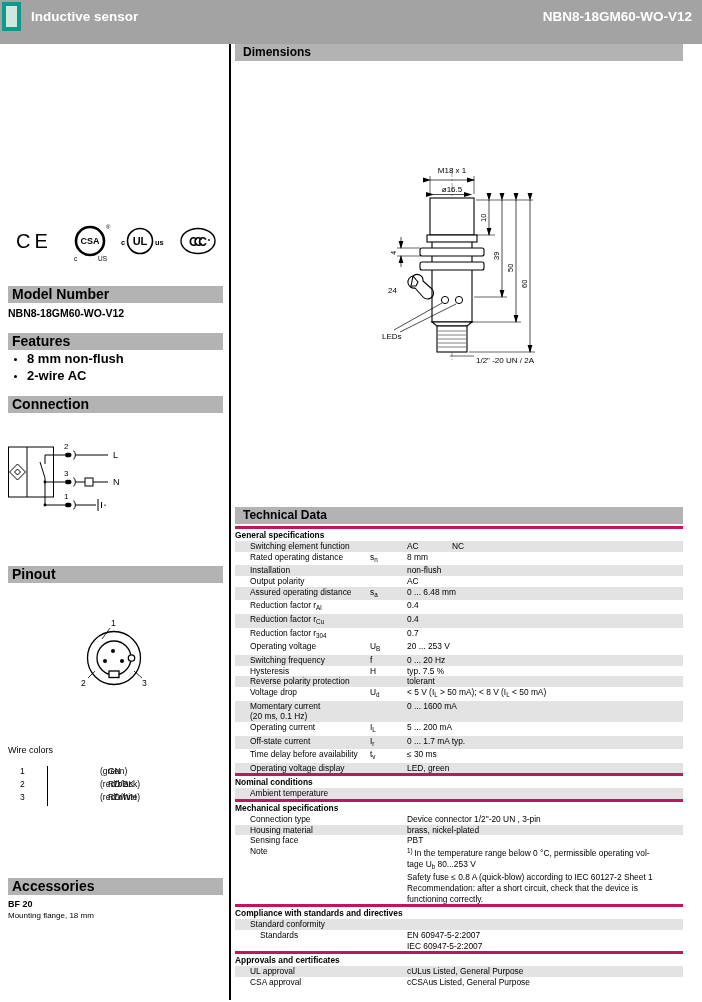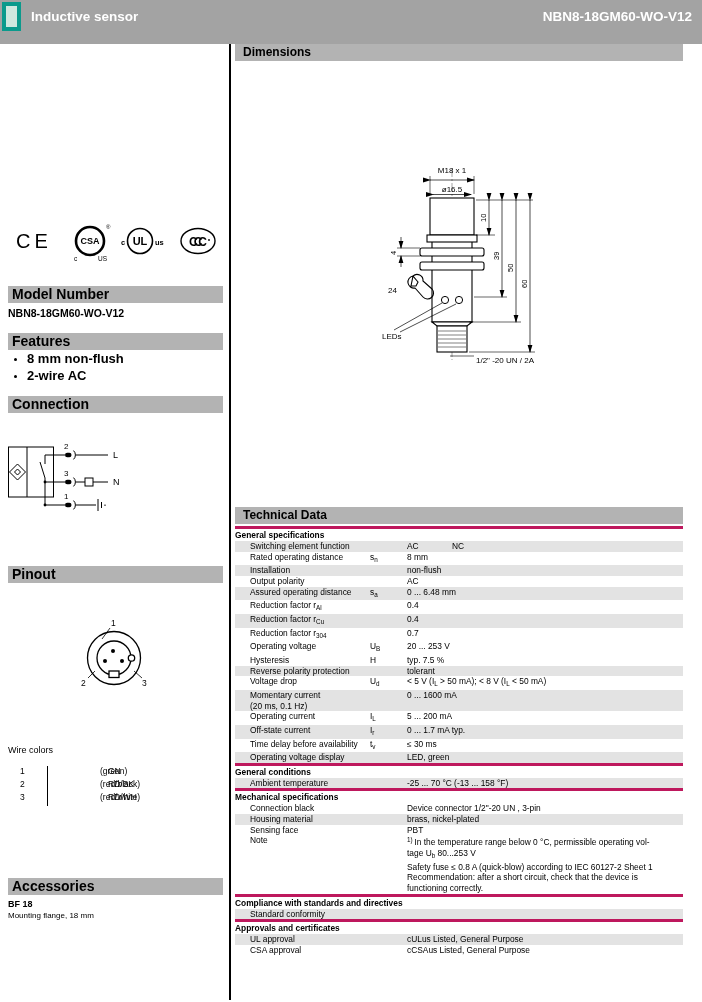--- a/index.html
+++ b/index.html
@@ -161,21 +161,21 @@
     <span class="code">RD/BK</span>
     <span class="cname">(red/black)</span>
   </div>
   <div class="wcrow" style="top:792px;">
     <span class="pin">3</span>
     <span class="code">RD/WH</span>
     <span class="cname">(red/white)</span>
   </div>
 
   <div class="lbar" style="top:878px;">Accessories</div>
-  <div class="acc-model">BF 18</div>
+  <div class="acc-model">BF 20</div>
   <div class="acc-desc">Mounting flange, 18 mm</div>
 
   <div class="rbar" style="top:44px;">Dimensions</div>
 
   <svg style="left:380px;top:160px;" width="225" height="212" viewBox="0 0 225 212">
     <defs>
       <marker id="arr" markerWidth="8" markerHeight="6" refX="7" refY="3" orient="auto" markerUnits="userSpaceOnUse">
         <polygon points="0,0.6 8,3 0,5.4" fill="#000"></polygon>
       </marker>
     </defs>
@@ -281,20 +281,25 @@
         <div class="t-row">
           <div class="t-label">Reduction factor r<span class="sub">304</span></div>
           <div class="t-sym"></div>
           <div class="t-val">0.7</div>
         </div>
         <div class="t-row">
           <div class="t-label">Operating voltage</div>
           <div class="t-sym">U<span class="sub">B</span></div>
           <div class="t-val">20 ... 253 V</div>
         </div>
+        <div class="t-row shade">
+          <div class="t-label">Switching frequency</div>
+          <div class="t-sym">f</div>
+          <div class="t-val">0 ... 20 Hz</div>
+        </div>
         <div class="t-row">
           <div class="t-label">Hysteresis</div>
           <div class="t-sym">H</div>
           <div class="t-val">typ. 7.5 %</div>
         </div>
         <div class="t-row shade">
           <div class="t-label">Reverse polarity protection</div>
           <div class="t-sym"></div>
           <div class="t-val">tolerant</div>
         </div>
@@ -321,29 +326,28 @@
         <div class="t-row">
           <div class="t-label">Time delay before availability</div>
           <div class="t-sym">t<span class="sub">v</span></div>
           <div class="t-val">≤ 30 ms</div>
         </div>
         <div class="t-row shade">
           <div class="t-label">Operating voltage display</div>
           <div class="t-sym"></div>
           <div class="t-val">LED, green</div>
         </div>
-        <div class="t-group">General conditions</div>
+        <div class="t-group">Nominal conditions</div>
         <div class="t-row shade">
           <div class="t-label">Ambient temperature</div>
           <div class="t-sym"></div>
-          <div class="t-val">-25 ... 70 °C (-13 ... 158 °F)</div>
         </div>
         <div class="t-group">Mechanical specifications</div>
         <div class="t-row">
-          <div class="t-label">Connection black</div>
+          <div class="t-label">Connection type</div>
           <div class="t-sym"></div>
           <div class="t-val">Device connector 1/2"-20 UN , 3-pin</div>
         </div>
         <div class="t-row shade">
           <div class="t-label">Housing material</div>
           <div class="t-sym"></div>
           <div class="t-val">brass, nickel-plated</div>
         </div>
         <div class="t-row">
           <div class="t-label">Sensing face</div>
@@ -360,20 +364,28 @@
             <div>Recommendation: after a short circuit, check that the device is</div>
             <div>functioning correctly.</div>
           </div>
         </div>
         <div class="t-group">Compliance with standards and directives</div>
         <div class="t-row shade">
           <div class="t-label">Standard conformity</div>
           <div class="t-sym"></div>
           <div class="t-val"></div>
         </div>
+        <div class="t-row">
+          <div class="t-label ind2">Standards</div>
+          <div class="t-sym"></div>
+          <div class="t-val">
+            <div>EN 60947-5-2:2007</div>
+            <div>IEC 60947-5-2:2007</div>
+          </div>
+        </div>
         <div class="t-group">Approvals and certificates</div>
         <div class="t-row shade">
           <div class="t-label">UL approval</div>
           <div class="t-sym"></div>
           <div class="t-val">cULus Listed, General Purpose</div>
         </div>
         <div class="t-row">
           <div class="t-label">CSA approval</div>
           <div class="t-sym"></div>
           <div class="t-val">cCSAus Listed, General Purpose</div>

